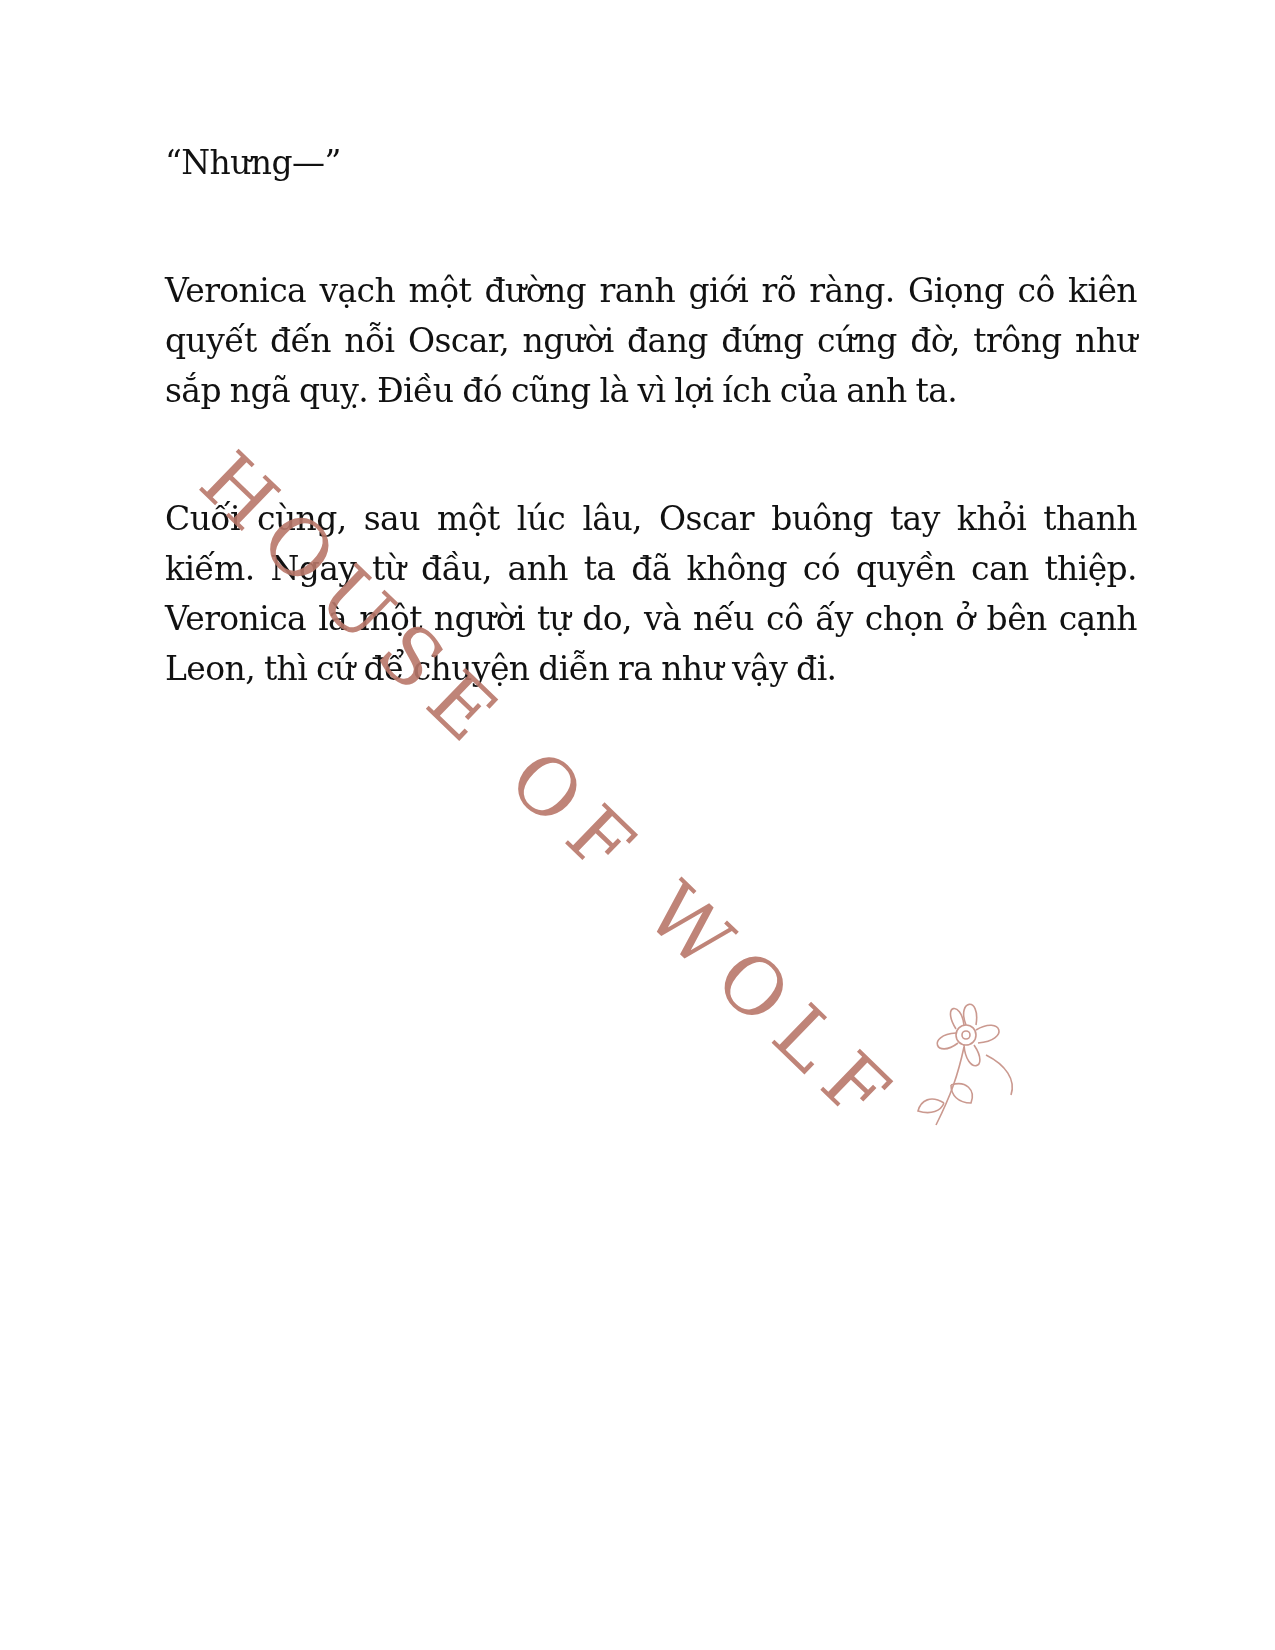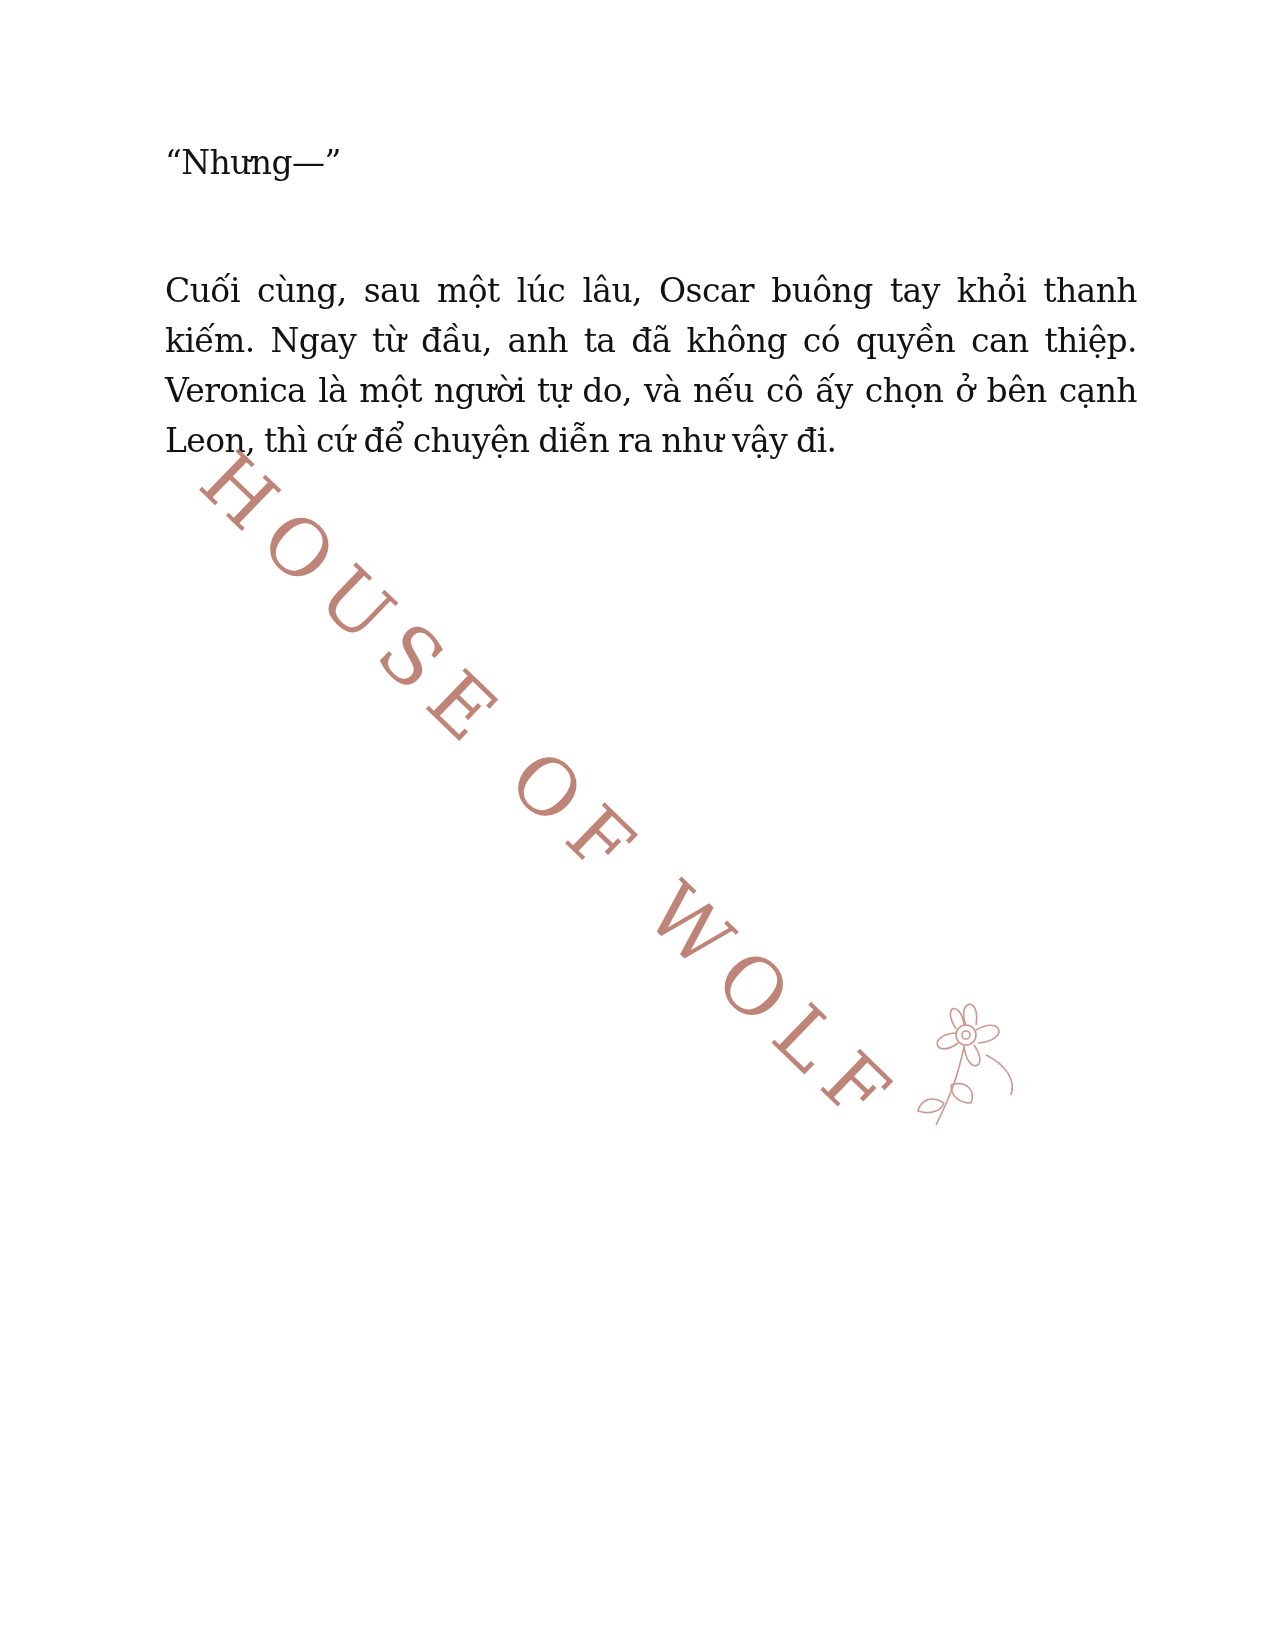--- a/index.html
+++ b/index.html
@@ -68,20 +68,21 @@
     height: 150px;
     opacity: 0.75;
   }
 </style>
 </head>
 <body>
 
 <div class="page">
   <div class="content">
     <p class="para short">“Nhưng—”</p>
+    <p class="para">Veronica vạch một đường ranh giới rõ ràng. Giọng cô kiên quyết đến nỗi Oscar, người đang đứng cứng đờ, trông như sắp ngã quỵ. Điều đó cũng là vì lợi ích của anh ta.</p>
     <p class="para">Cuối cùng, sau một lúc lâu, Oscar buông tay khỏi thanh kiếm. Ngay từ đầu, anh ta đã không có quyền can thiệp. Veronica là một người tự do, và nếu cô ấy chọn ở bên cạnh Leon, thì cứ để chuyện diễn ra như vậy đi.</p>
   </div>
 
   <div class="watermark">
     <div class="wm-text">HOUSE OF WOLF</div>
     <svg class="wm-flower" viewBox="0 0 150 150" xmlns="http://www.w3.org/2000/svg">
       <g fill="none" stroke="#b9776a" stroke-width="1.6">
         <circle cx="70" cy="50" r="10"></circle>
         <path d="M70 40 C60 15, 85 10, 80 40"></path>
         <path d="M80 45 C105 30, 115 55, 82 58"></path>

